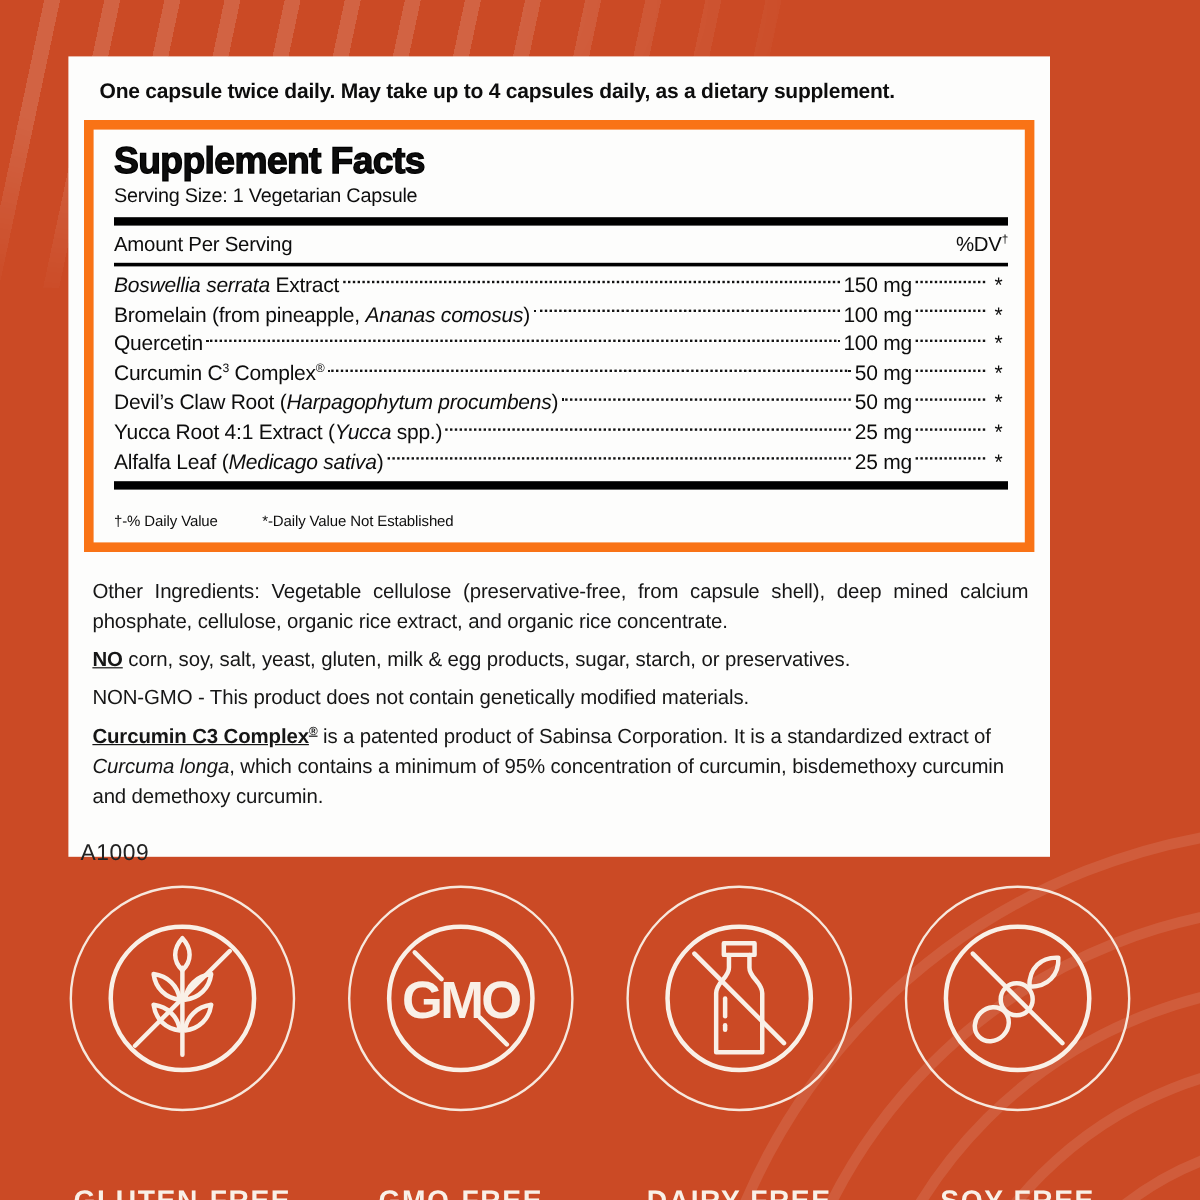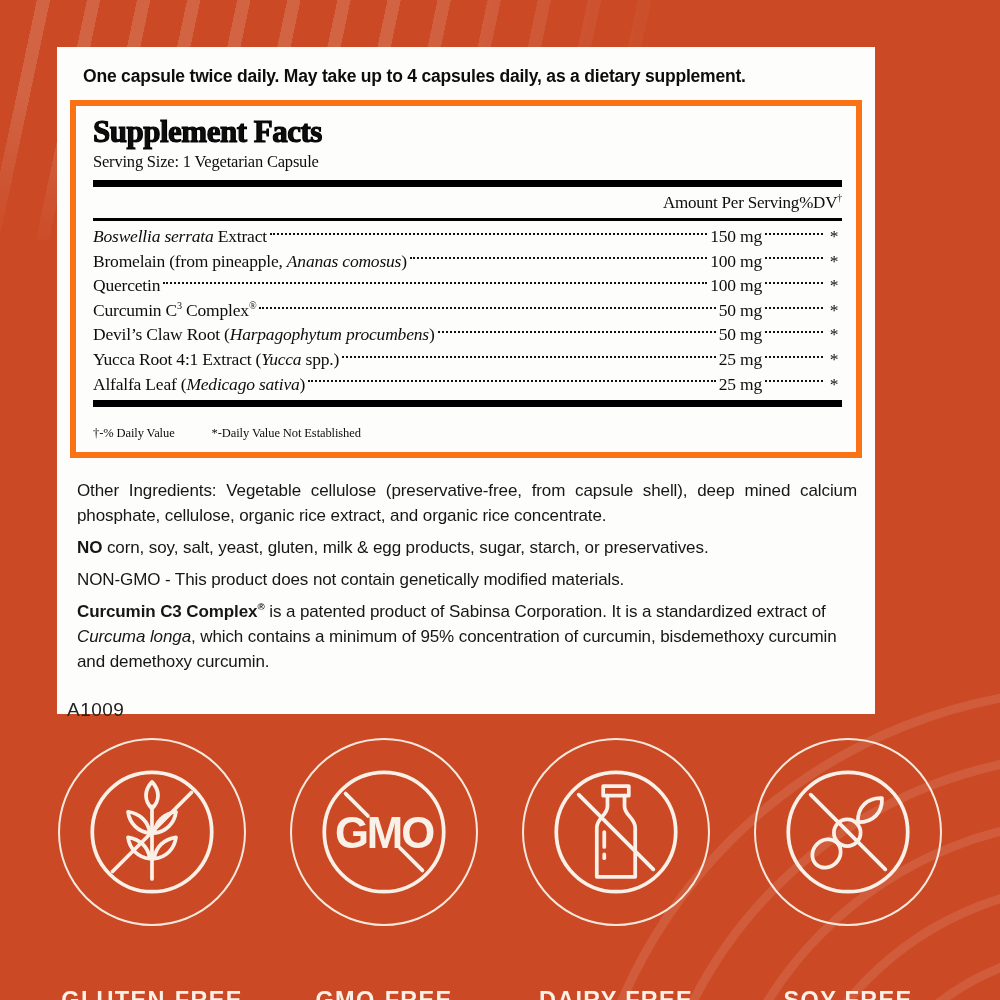--- a/index.html
+++ b/index.html
@@ -26,45 +26,44 @@
   
   .card {
     position: absolute; left: 57px; top: 47px; width: 818px; height: 667px;
     background: #FDFDFC; z-index: 2;
   }
   .dosage {
     margin: 19px 20px 13px 26px;
     font-size: 17.5px; font-weight: bold; letter-spacing: -0.2px;
   }
   .sf-box {
-    margin: 0 13px; border: 6px solid #f97316;
+    margin: 0 13px; border: 8px solid #f97316;
     padding: 7px 14px 10px 17px;
-    font-family: Liberation Serif, serif;
   }
   .sf-title {
     font-size: 31px; font-weight: bold; letter-spacing: -0.5px;
     -webkit-text-stroke: 1.1px #000; line-height: 37px;
   }
   .serving { font-size: 16.5px; margin-top: 2px; letter-spacing: -0.2px; }
   .bar-thick { height: 7px; background: #000; }
   .bar-thin  { height: 3px; background: #000; }
   .sf-box .bar-thick.first { margin-top: 8px; }
   .hdr-row {
-    display: flex; justify-content: flex-end; align-items: baseline;
+    display: flex; justify-content: space-between; align-items: baseline;
     font-size: 17px; padding: 6px 0 5px; letter-spacing: -0.2px;
   }
   sup { font-size: 58%; line-height: 0; vertical-align: super; }
   .rows { padding: 3px 0 4px; }
   .ing-row {
     display: flex; align-items: center;
     font-size: 17.5px; line-height: 24.6px; letter-spacing: -0.2px;
     white-space: nowrap;
   }
   .it { font-style: italic; }
-  .bd { font-weight: bold; }
+  .bd { font-weight: bold; text-decoration: underline; }
   .leader { flex: 1; border-bottom: 2px dotted #111; margin: 0 3px 5px 3px; }
   .leader2 { width: 58px; flex: none; }
   .dv { width: 16px; text-align: center; flex: none; }
   .footnotes {
     display: flex; gap: 37px; font-size: 12.5px; padding: 19px 0 1px;
     letter-spacing: -0.1px;
   }
   .paras { padding: 20px 18px 0 20px; }
   .para {
     font-size: 17px; line-height: 25.3px; letter-spacing: -0.1px;

